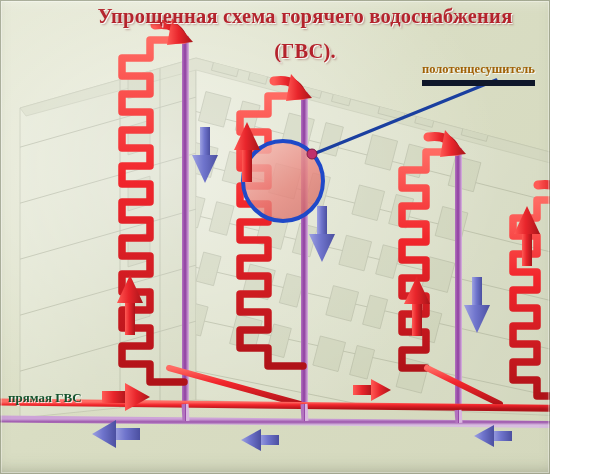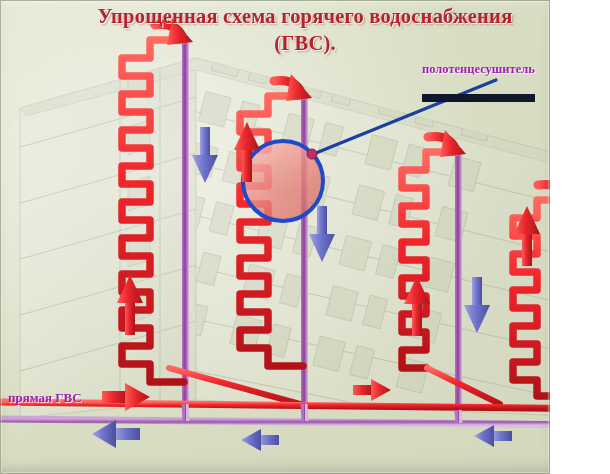--- a/index.html
+++ b/index.html
@@ -50,40 +50,40 @@
     text-align: center;
     font-family: "Liberation Serif", serif;
     font-weight: bold;
     font-size: 20.5px;
     letter-spacing: 0.2px;
     color: #b4232c;
     text-shadow: 1px 1px 0 rgba(255,255,255,0.85), 2px 2px 2px rgba(120,40,40,0.35);
     white-space: nowrap;
   }
   #ttl1 { top: 5px; }
-  #ttl2 { top: 32px; }
+  #ttl2 { top: 40px; }
 
   .lbl {
     position: absolute;
     font-family: "Liberation Serif", serif;
     font-weight: bold;
     font-size: 13px;
     white-space: nowrap;
     text-shadow: 1px 1px 0 rgba(255,255,255,0.8);
   }
   #lbl-towel {
     left: 422px; top: 62px;
-    color: #a21caf;
+    color: #a16207;
     font-size: 12.5px;
-    border-bottom: 8px solid #0f172a;
-    padding-bottom: 17px;
+    border-bottom: 6px solid #0f172a;
+    padding-bottom: 3px;
   }
   #lbl-supply {
     left: 8px; top: 390px;
-    color: #a21caf;
+    color: #14532d;
   }
   #lbl-return {
     left: 8px; top: 428px;
     color: #3a3fa8;
   }
 </style>
 </head>
 <body>
 
 <div id="stage">

